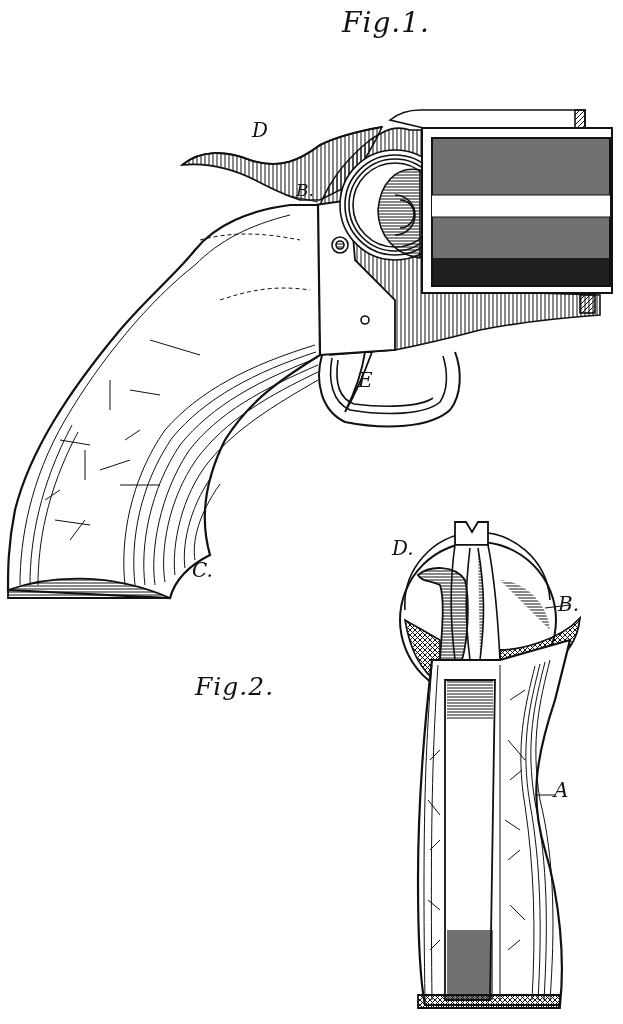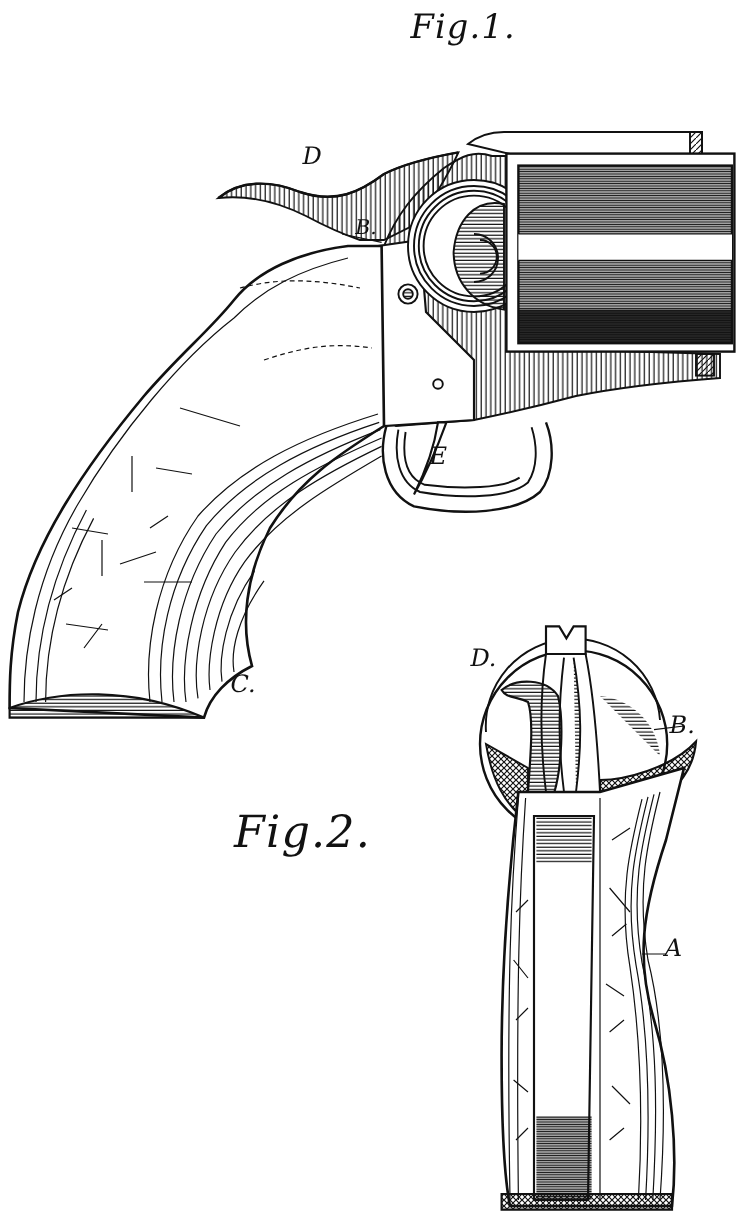--- a/index.html
+++ b/index.html
@@ -154,21 +154,21 @@
     </g>
 
     <g stroke="#111" stroke-width="1" fill="none">
       <line x1="285" y1="195" x2="318" y2="202"></line>
       <line x1="535" y1="795" x2="555" y2="795"></line>
       <line x1="545" y1="608" x2="570" y2="605"></line>
     </g>
   </svg>
 
   <div class="fig-title" style="left:342px; top:6px; font-size:28px;">Fig.1.</div>
-  <div class="fig-title" style="left:195px; top:672px; font-size:37px;">Fig.2.</div>
+  <div class="fig-title" style="left:195px; top:672px; font-size:25px;">Fig.2.</div>
 
   <div class="ref" style="left:252px; top:118px;">D</div>
   <div class="ref" style="left:296px; top:180px; font-size:17px;">B.</div>
   <div class="ref" style="left:358px; top:368px;">E</div>
   <div class="ref" style="left:192px; top:558px;">C.</div>
 
   <div class="ref" style="left:392px; top:536px;">D.</div>
   <div class="ref" style="left:558px; top:592px;">B.</div>
   <div class="ref" style="left:554px; top:778px;">A</div>
 </div>

